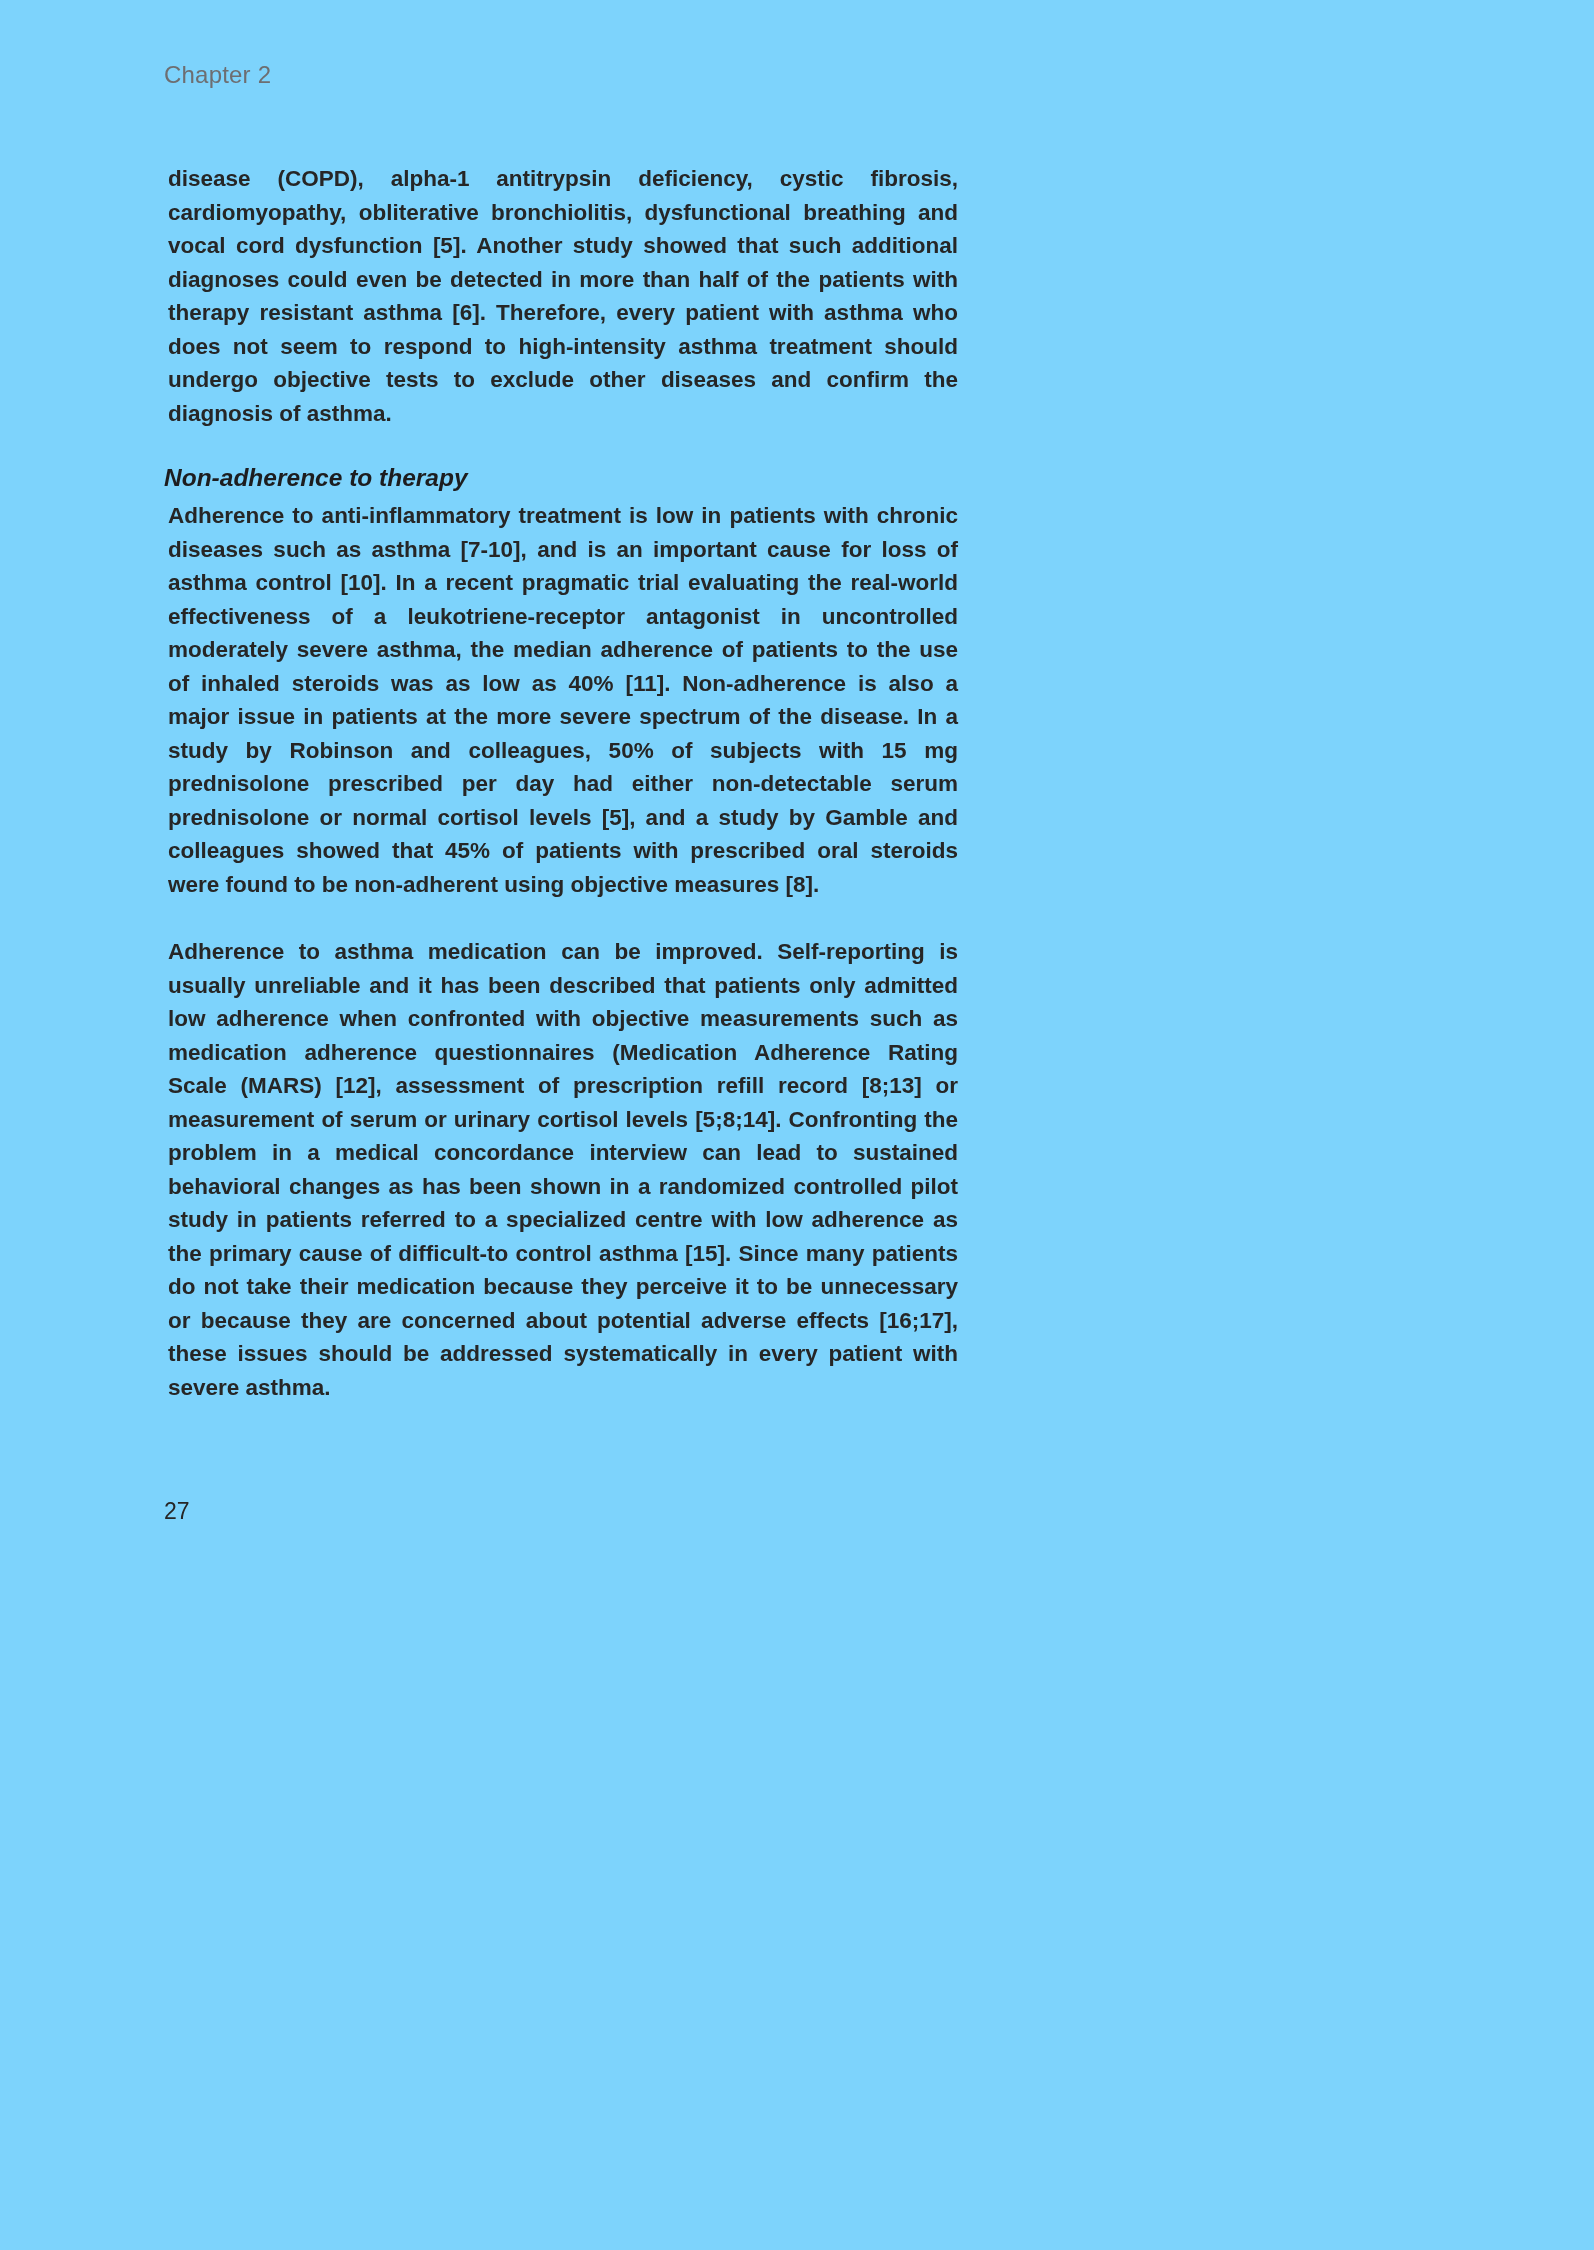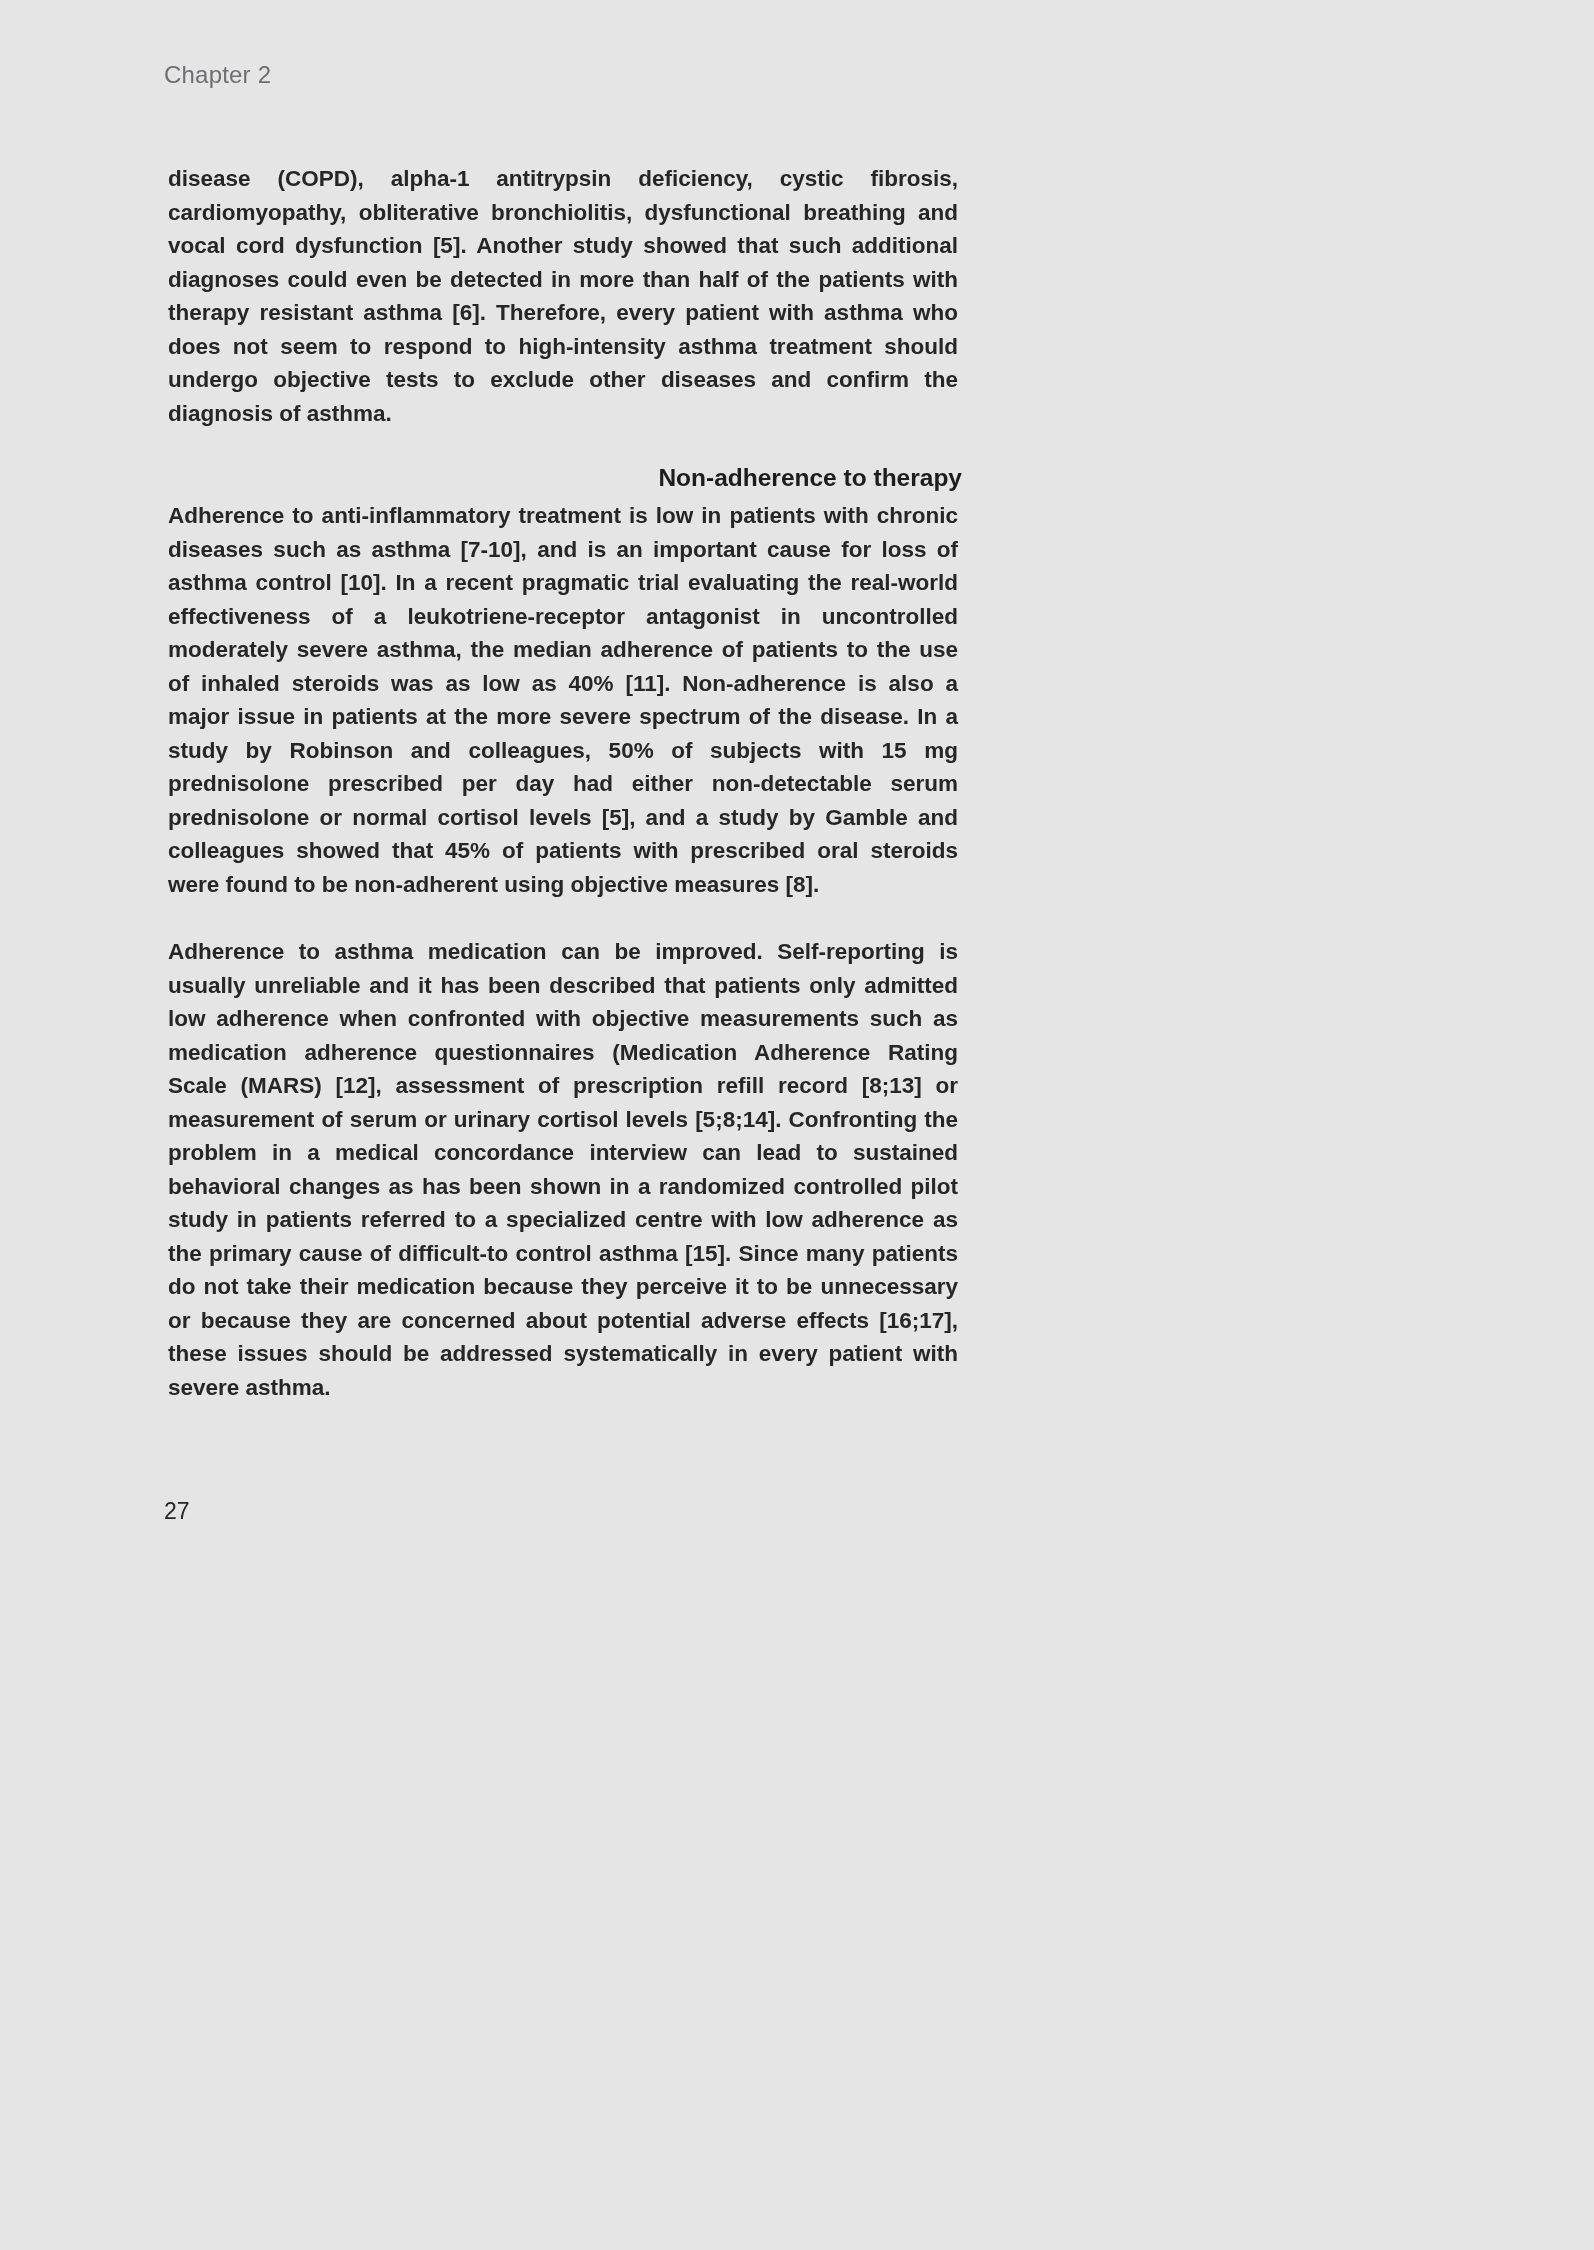--- a/index.html
+++ b/index.html
@@ -4,21 +4,21 @@
 <style>
   html, body {
     margin: 0;
     padding: 0;
     background: #ffffff;
   }
   .page {
     position: relative;
     width: 1594px;
     height: 2250px;
-    background: #e5e5e5;
+    background: #7dd3fc;
     font-family: "Liberation Sans", sans-serif;
     color: #262626;
     overflow: hidden;
   }
   .running-head {
     position: absolute;
     left: 164px;
     top: 60px;
     font-size: 24px;
     line-height: 30px;
@@ -38,22 +38,23 @@
   .text-block p {
     margin: 4px;
     text-align: justify;
     font-weight: bold;
   }
   .section-heading {
     margin: 31px 0 1px 0;
     font-size: 24.5px;
     line-height: 34px;
     font-weight: bold;
+    font-style: italic;
     color: #1d1d1f;
-    text-align: right;
+    text-align: left;
   }
   .para-gap {
     margin-top: 34px !important;
   }
   .page-footer {
     position: absolute;
     left: 164px;
     top: 1498px;
     font-size: 23px;
     color: #262626;

